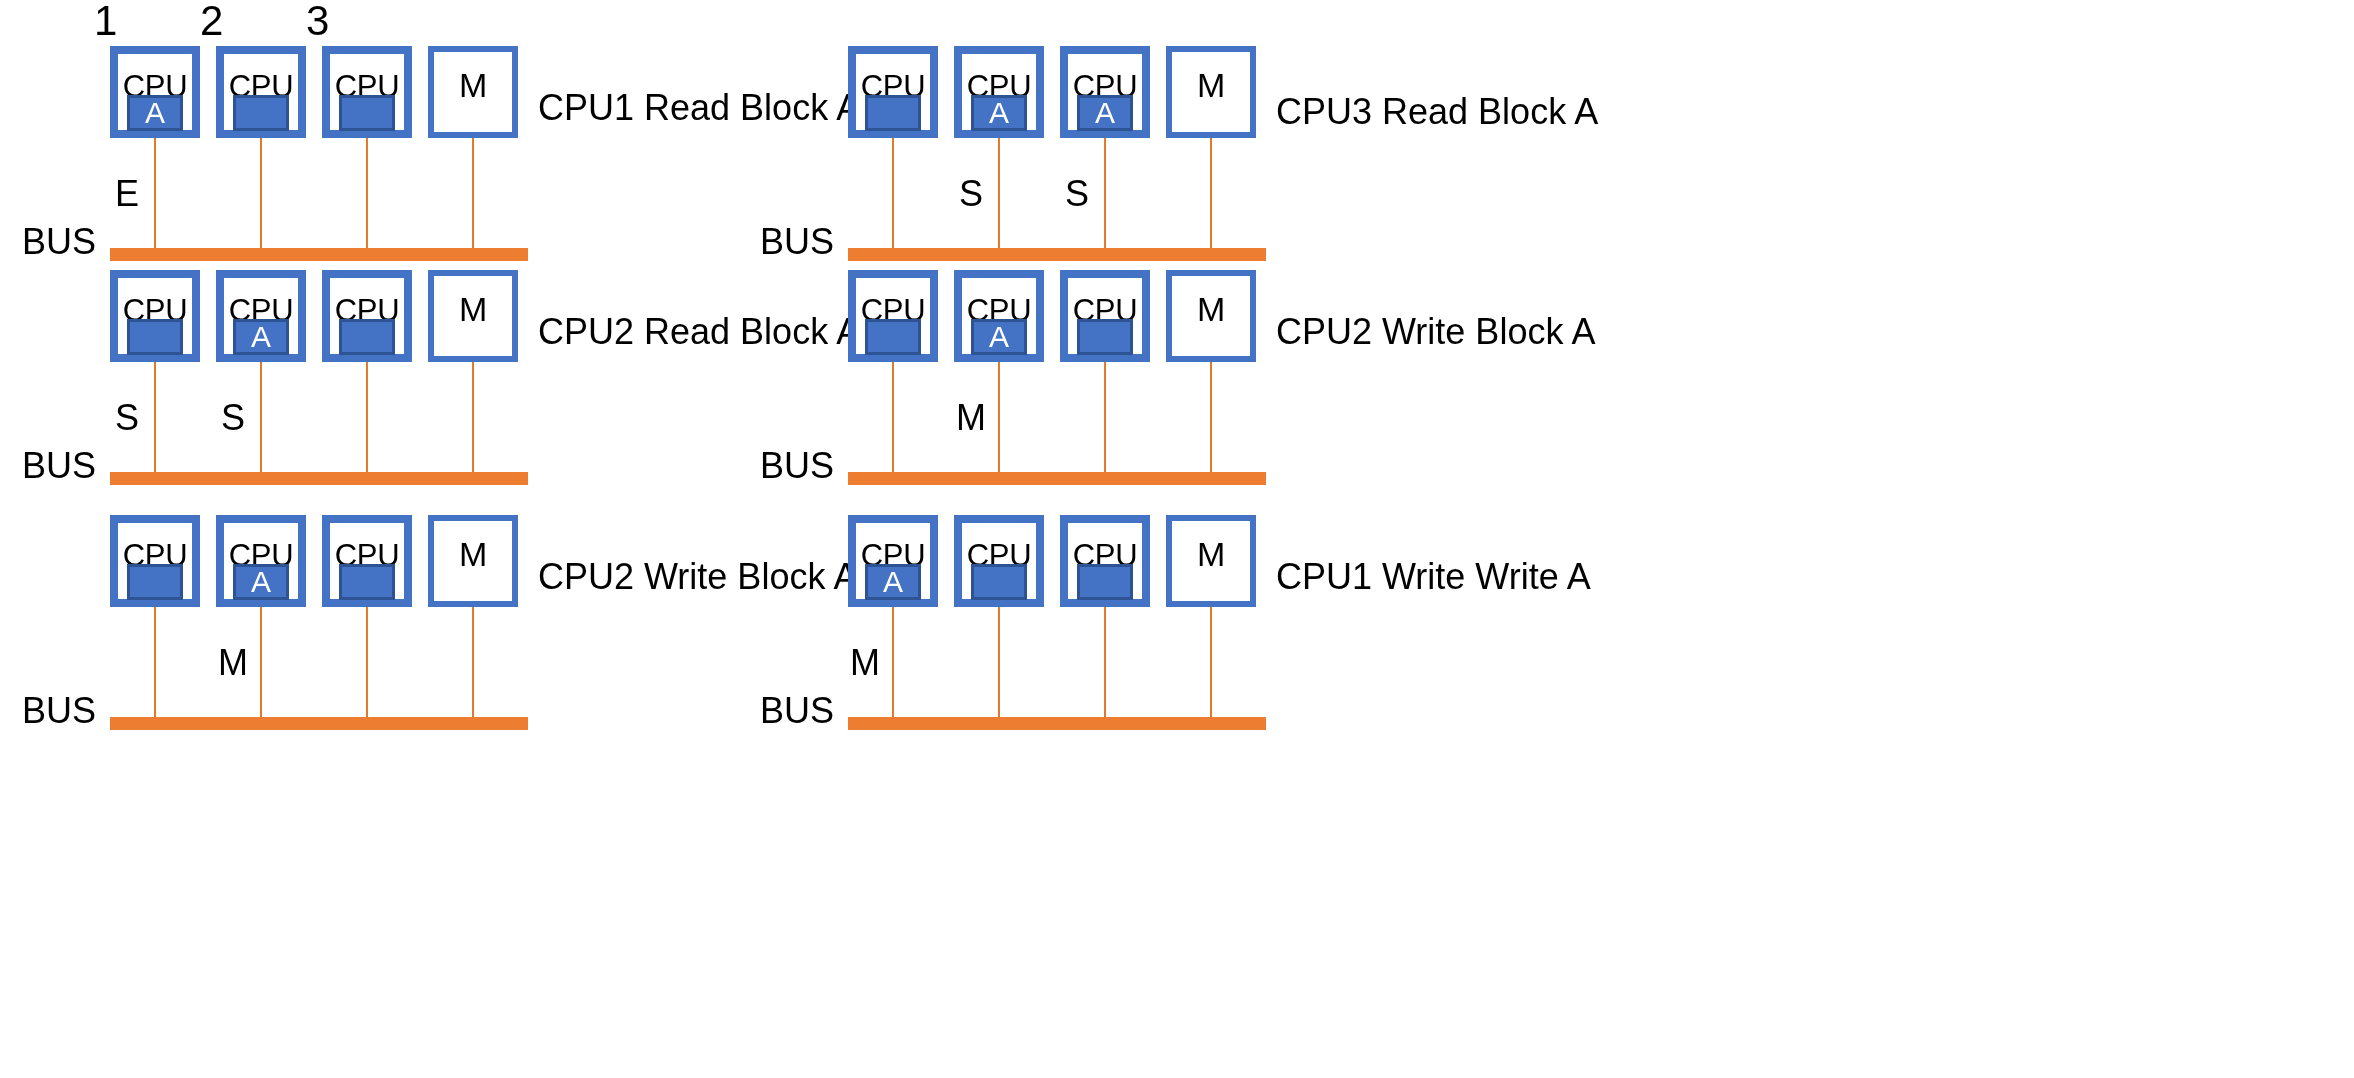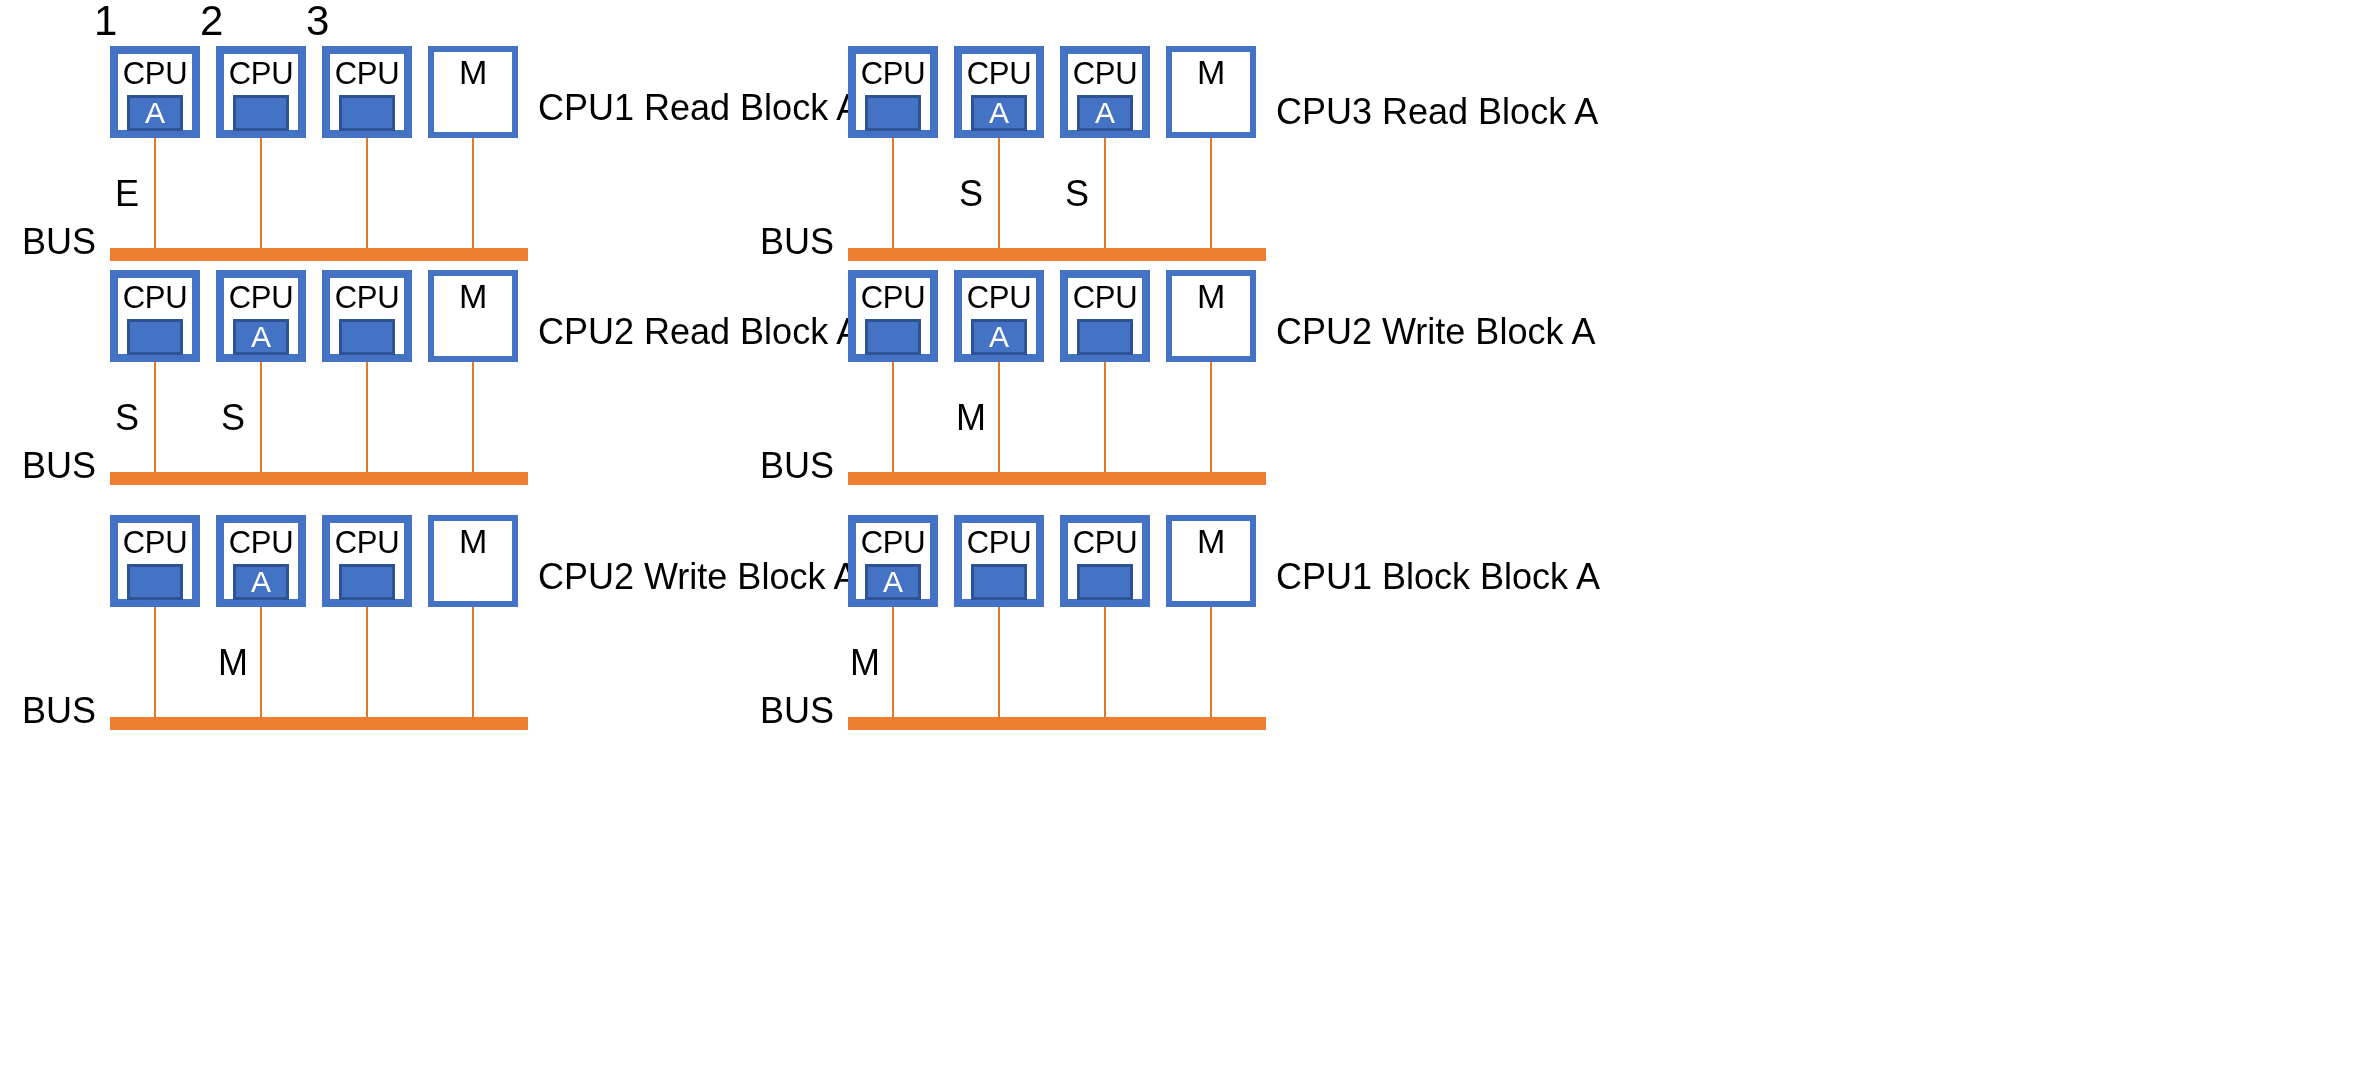--- a/index.html
+++ b/index.html
@@ -28,21 +28,21 @@
     background:#ffffff;
   }
   .unit.cpu{
     border:8px solid #4472C4;
   }
   .unit.mem{
     border:6px solid #4472C4;
     display:flex;align-items:center;justify-content:center;
   }
   .unit-title{
-    position:absolute;left:0;right:0;top:3px;
+    position:absolute;left:0;right:0;top:16px;
     text-align:center;
     font-size:31px;line-height:33px;
     color:#000;
     letter-spacing:-.3px;
   }
   .mem-title{
     font-size:34px;line-height:34px;color:#000;
   }
   .cache{
     position:absolute;
@@ -243,15 +243,15 @@
         <div class="unit-title">CPU</div>
         <div class="cache"></div>
       </div>
       <div class="conn" style="left: 256px; top: 92px; height: 110px;"></div>
       <div class="unit mem" style="left: 318px; top: 0px;">
         <div class="unit-title mem-title">M</div>
       </div>
       <div class="conn" style="left: 362px; top: 92px; height: 110px;"></div>
       <div class="bus-bar" style="left: 0px; top: 202px; width: 418px;"></div>
       <div class="bus-label" style="left: -118px; top: 178px; width: 104px;">BUS</div>
-      <div class="caption" style="left: 428px; top: 42px;">CPU1 Block Block A</div>
+      <div class="caption" style="left: 428px; top: 42px;">CPU1 Write Write A</div>
     </div>
   </div>
 
 </body></html>

